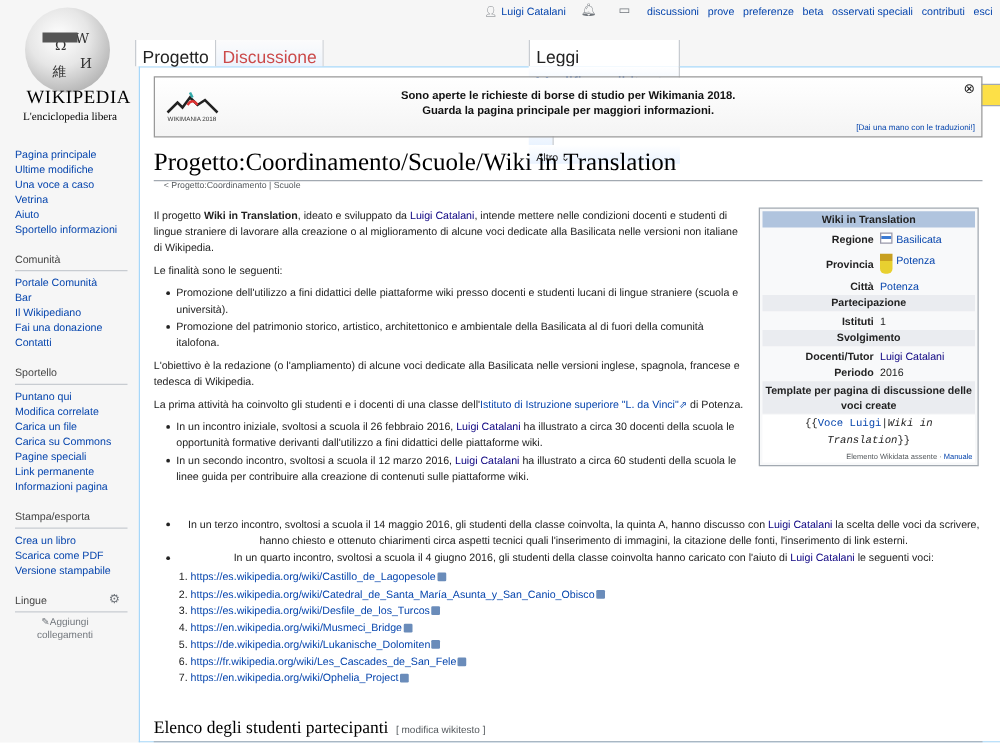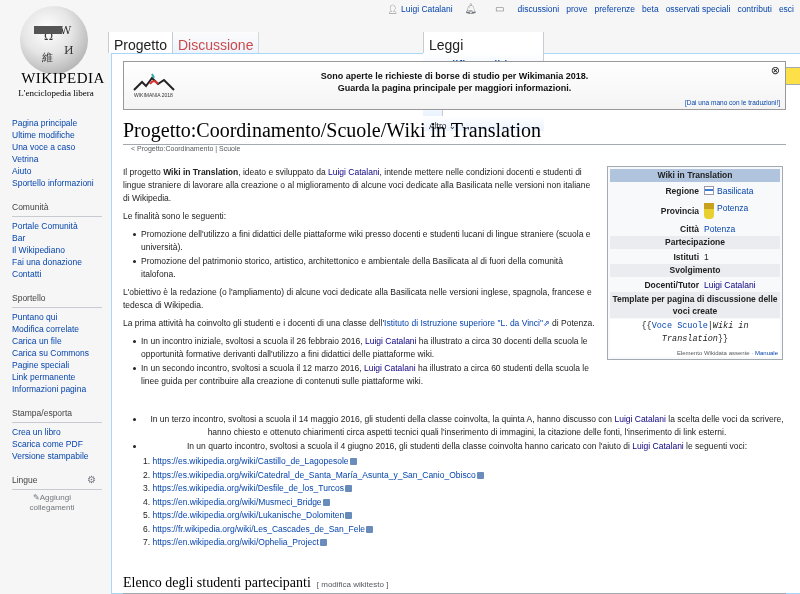--- a/index.html
+++ b/index.html
@@ -247,22 +247,26 @@
     <div class="lbl">Istituti</div>
     <div class="val">1</div>
   </div>
   <div class="sec">Svolgimento</div>
   <div class="row">
     <div class="lbl">Docenti/Tutor</div>
     <div class="val">
         <a class="link-visited">Luigi Catalani</a>
       </div>
   </div>
+  <div class="row">
+    <div class="lbl">Periodo</div>
+    <div class="val">2016</div>
+  </div>
   <div class="sec" style="height:auto;line-height:12px;padding:1px 0">Template per pagina di discussione delle voci create</div>
   <div class="mono">
-    <span>{{</span><a>Voce Scuole</a><span>|</span><i>Wiki in Translation</i><span>}}</span>
+    <span>{{</span><a>Voce Luigi</a><span>|</span><i>Wiki in Translation</i><span>}}</span>
   </div>
   <div class="foot"><span>Elemento Wikidata assente · </span><a>Manuale</a></div>
 </div>
 
 <h2 class="sec-title">
   <span>Elenco degli studenti partecipanti</span><span class="edit">[ modifica wikitesto ]</span>
 </h2>
 
 </body></html>

